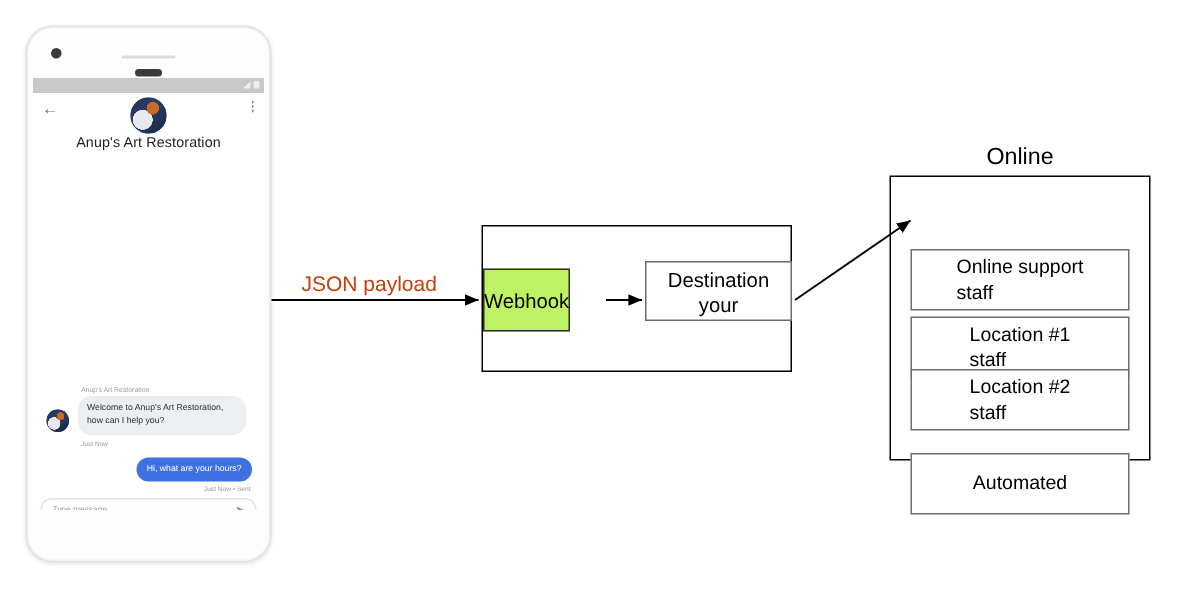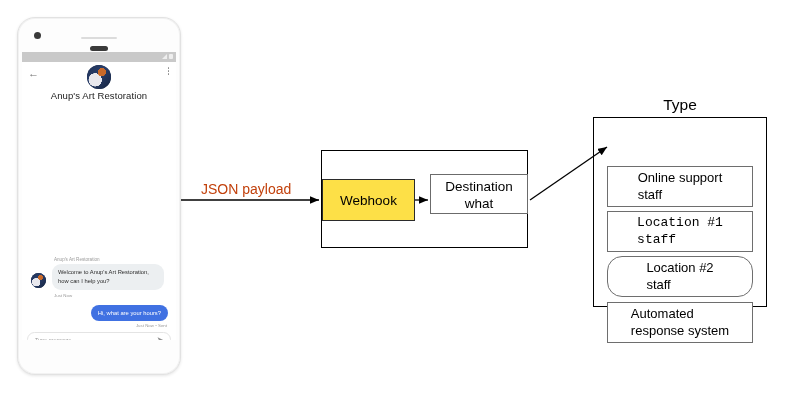--- a/index.html
+++ b/index.html
@@ -271,25 +271,25 @@
     height: 98px;
     border: 1.4px solid #000;
     box-sizing: border-box;
     background: transparent;
   }
 
   .box-webhook {
     position: absolute;
     left: 322px;
     top: 179px;
-    width: 93px;
+    width: 58px;
     height: 42px;
     border: 1.4px solid #2b2b2b;
     box-sizing: border-box;
-    background: #fde047;
+    background: #bef264;
     display: flex;
     align-items: center;
     justify-content: center;
     font-size: 13.5px;
   }
 
   .box-dest {
     position: absolute;
     left: 430px;
     top: 174px;
@@ -337,22 +337,22 @@
     background: #fff;
     display: flex;
     align-items: center;
     justify-content: center;
     text-align: left;
     font-size: 13px;
     line-height: 1.25;
     margin-top: 40px;
   }
   .bi0 { top: 126px; }
-  .bi1 { top: 171px; font-family: Liberation Mono, monospace; }
-  .bi2 { top: 216px; border-radius: 15px; }
+  .bi1 { top: 171px; }
+  .bi2 { top: 206px; }
   .bi3 { top: 262px; }
 
   svg.wires {
     position: absolute;
     left: 0; top: 0;
     width: 785px; height: 401px;
     pointer-events: none;
   }
 </style>
 </head>
@@ -428,25 +428,25 @@
 
   <div class="box-mri"></div>
 
   <div class="box-webhook">
     <span>Webhook</span>
   </div>
 
   <div class="box-dest">
     <span>
       <span>Destination</span><br>
-      <span>what</span>
+      <span>your</span>
     </span>
   </div>
 
-  <div class="title-brand">Type</div>
+  <div class="title-brand">Online</div>
   <div class="box-brand"></div>
 
   <div class="brand-item bi0">
     <span>
       <span>Online support</span><br>
       <span>staff</span>
     </span>
   </div>
   <div class="brand-item bi1">
     <span>
@@ -456,17 +456,16 @@
   </div>
   <div class="brand-item bi2">
     <span>
       <span>Location #2</span><br>
       <span>staff</span>
     </span>
   </div>
   <div class="brand-item bi3">
     <span>
       <span>Automated</span><br>
-      <span>response system</span>
     </span>
   </div>
 
 </div>
 
 </body></html>

